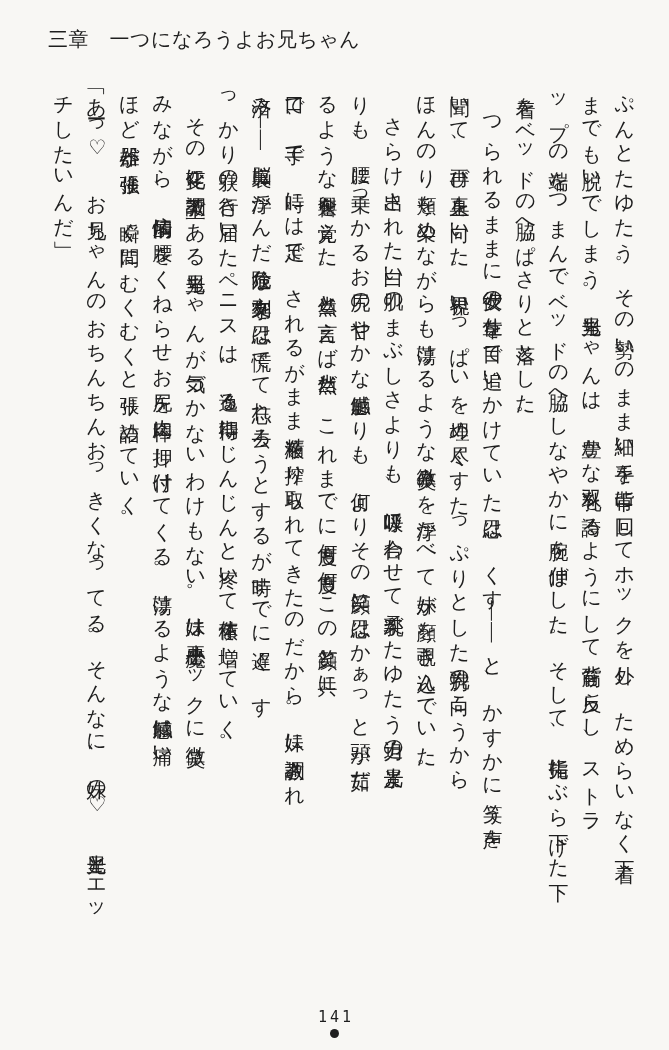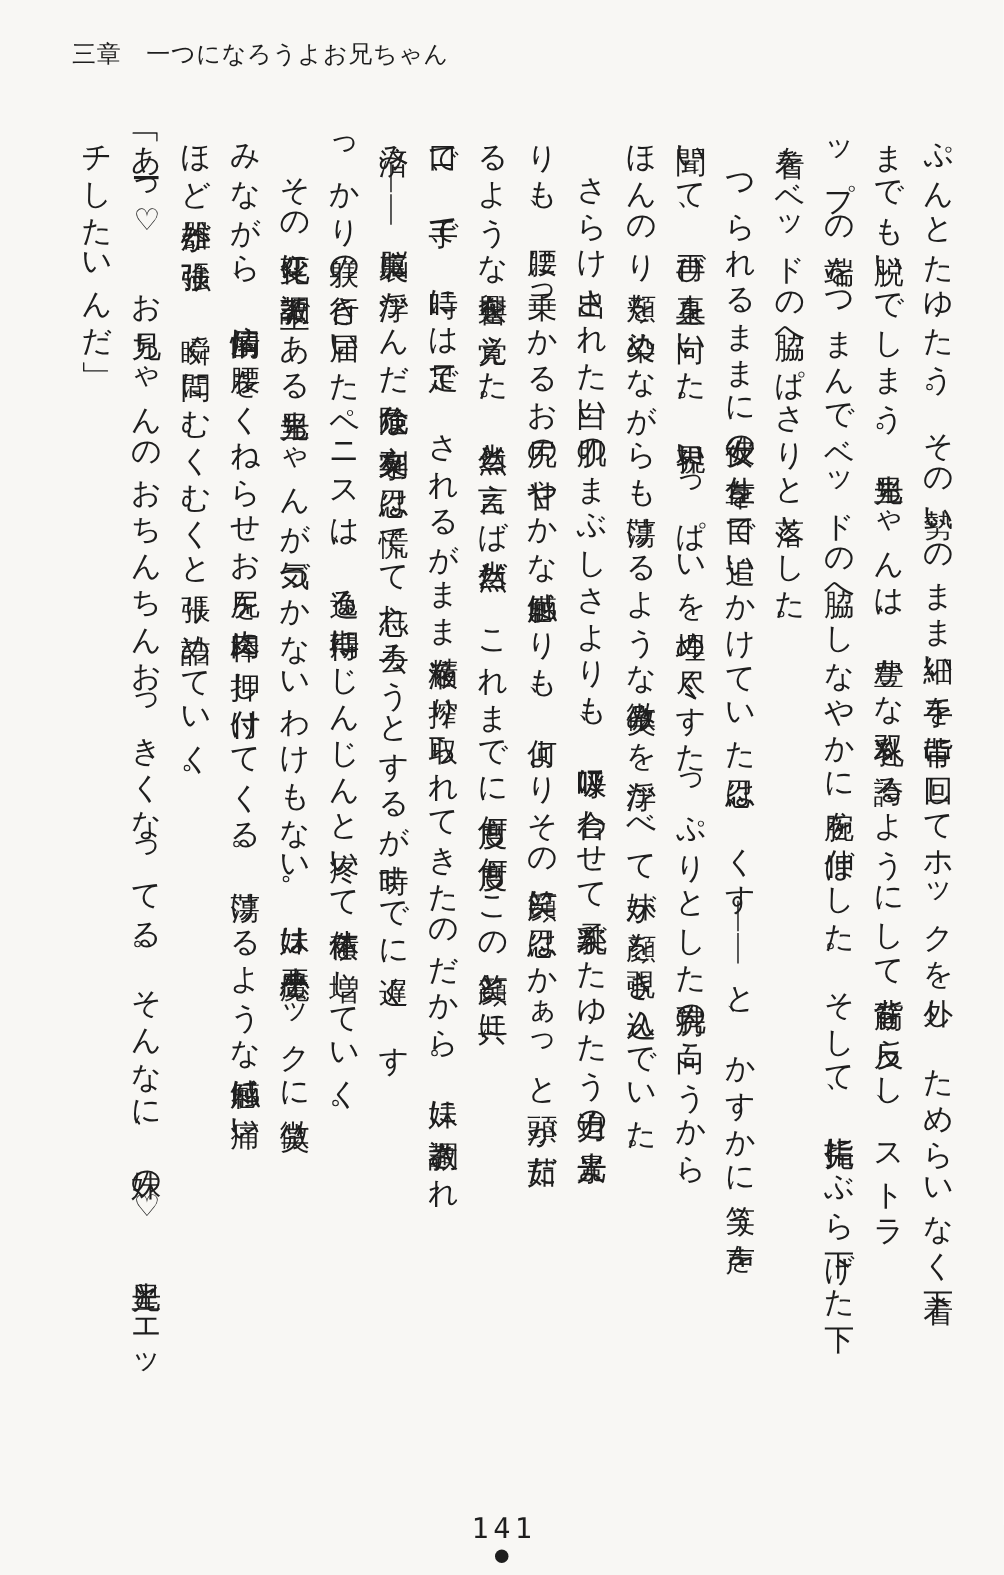--- a/index.html
+++ b/index.html
@@ -9,21 +9,21 @@
     height: 1050px;
     background: var(--paper, #f8f7f4);
     overflow: hidden;
     font-family: "Liberation Serif", "DejaVu Serif", serif;
     color: var(--ink, #1e1e1e);
   }
   .chapter-header {
     position: absolute;
     left: 48px;
     top: 26px;
-    font-size: 16px;
+    font-size: 20px;
     letter-spacing: 0.5px;
     white-space: nowrap;
   }
   .body-text {
     position: absolute;
     top: 82px;
     right: 28px;
     height: 864px;
     writing-mode: vertical-rl;
     text-orientation: mixed;
@@ -39,21 +39,21 @@
   }
   .page-footer {
     position: absolute;
     left: 0;
     top: 1008px;
     width: 100%;
     text-align: center;
   }
   .page-number {
     font-family: "DejaVu Sans Mono", monospace;
-    font-size: 19px;
+    font-size: 15px;
     letter-spacing: 3px;
     text-indent: 3px;
     color: var(--ink, #1e1e1e);
   }
   .footer-dot {
     margin: 3px auto 0 auto;
     width: 9px;
     height: 9px;
     border-radius: 50%;
     background: var(--ink, #141414);

